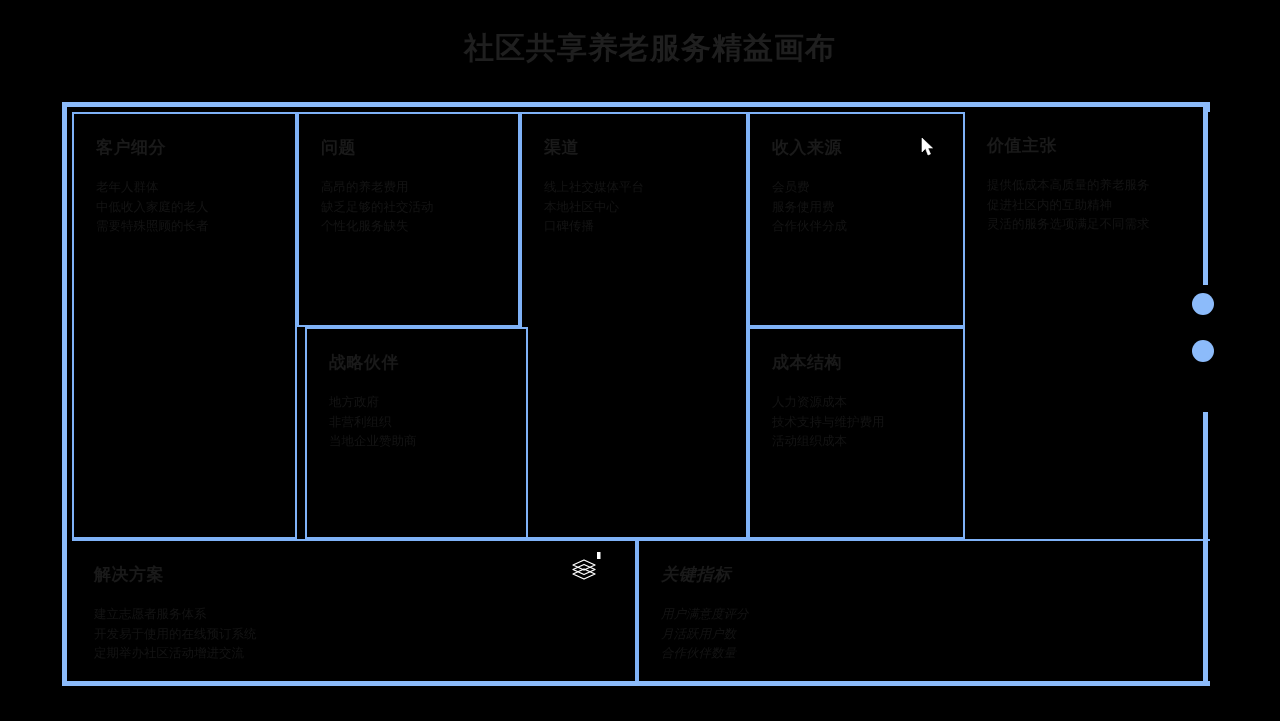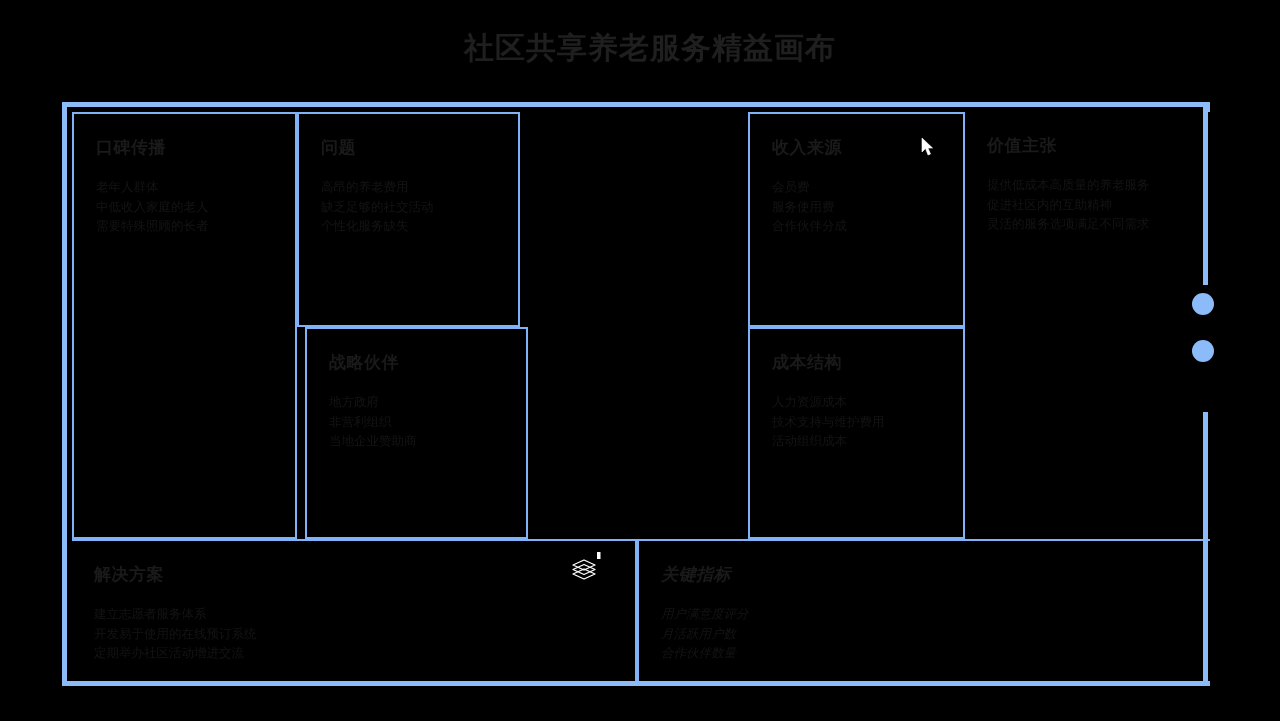--- a/index.html
+++ b/index.html
@@ -131,37 +131,45 @@
   #cursor-icon  { left: 921px; top: 137px; width: 14px; height: 20px; }
 </style>
 </head>
 <body>
 
 <div id="page-title">社区共享养老服务精益画布</div>
 
 <div id="canvas-frame">
 
   <div class="panel" id="panel-customer-segments">
-    <div class="panel-title">口碑传播</div>
+    <div class="panel-title">客户细分</div>
     <ul class="panel-list">
       <li>老年人群体</li>
       <li>中低收入家庭的老人</li>
       <li>需要特殊照顾的长者</li>
     </ul>
   </div>
 
   <div class="panel" id="panel-problem">
     <div class="panel-title">问题</div>
     <ul class="panel-list">
       <li>高昂的养老费用</li>
       <li>缺乏足够的社交活动</li>
       <li>个性化服务缺失</li>
     </ul>
   </div>
 
+  <div class="panel" id="panel-channels">
+    <div class="panel-title">渠道</div>
+    <ul class="panel-list">
+      <li>线上社交媒体平台</li>
+      <li>本地社区中心</li>
+      <li>口碑传播</li>
+    </ul>
+  </div>
 
   <div class="panel" id="panel-revenue">
     <div class="panel-title">收入来源</div>
     <ul class="panel-list">
       <li>会员费</li>
       <li>服务使用费</li>
       <li>合作伙伴分成</li>
     </ul>
   </div>
 

